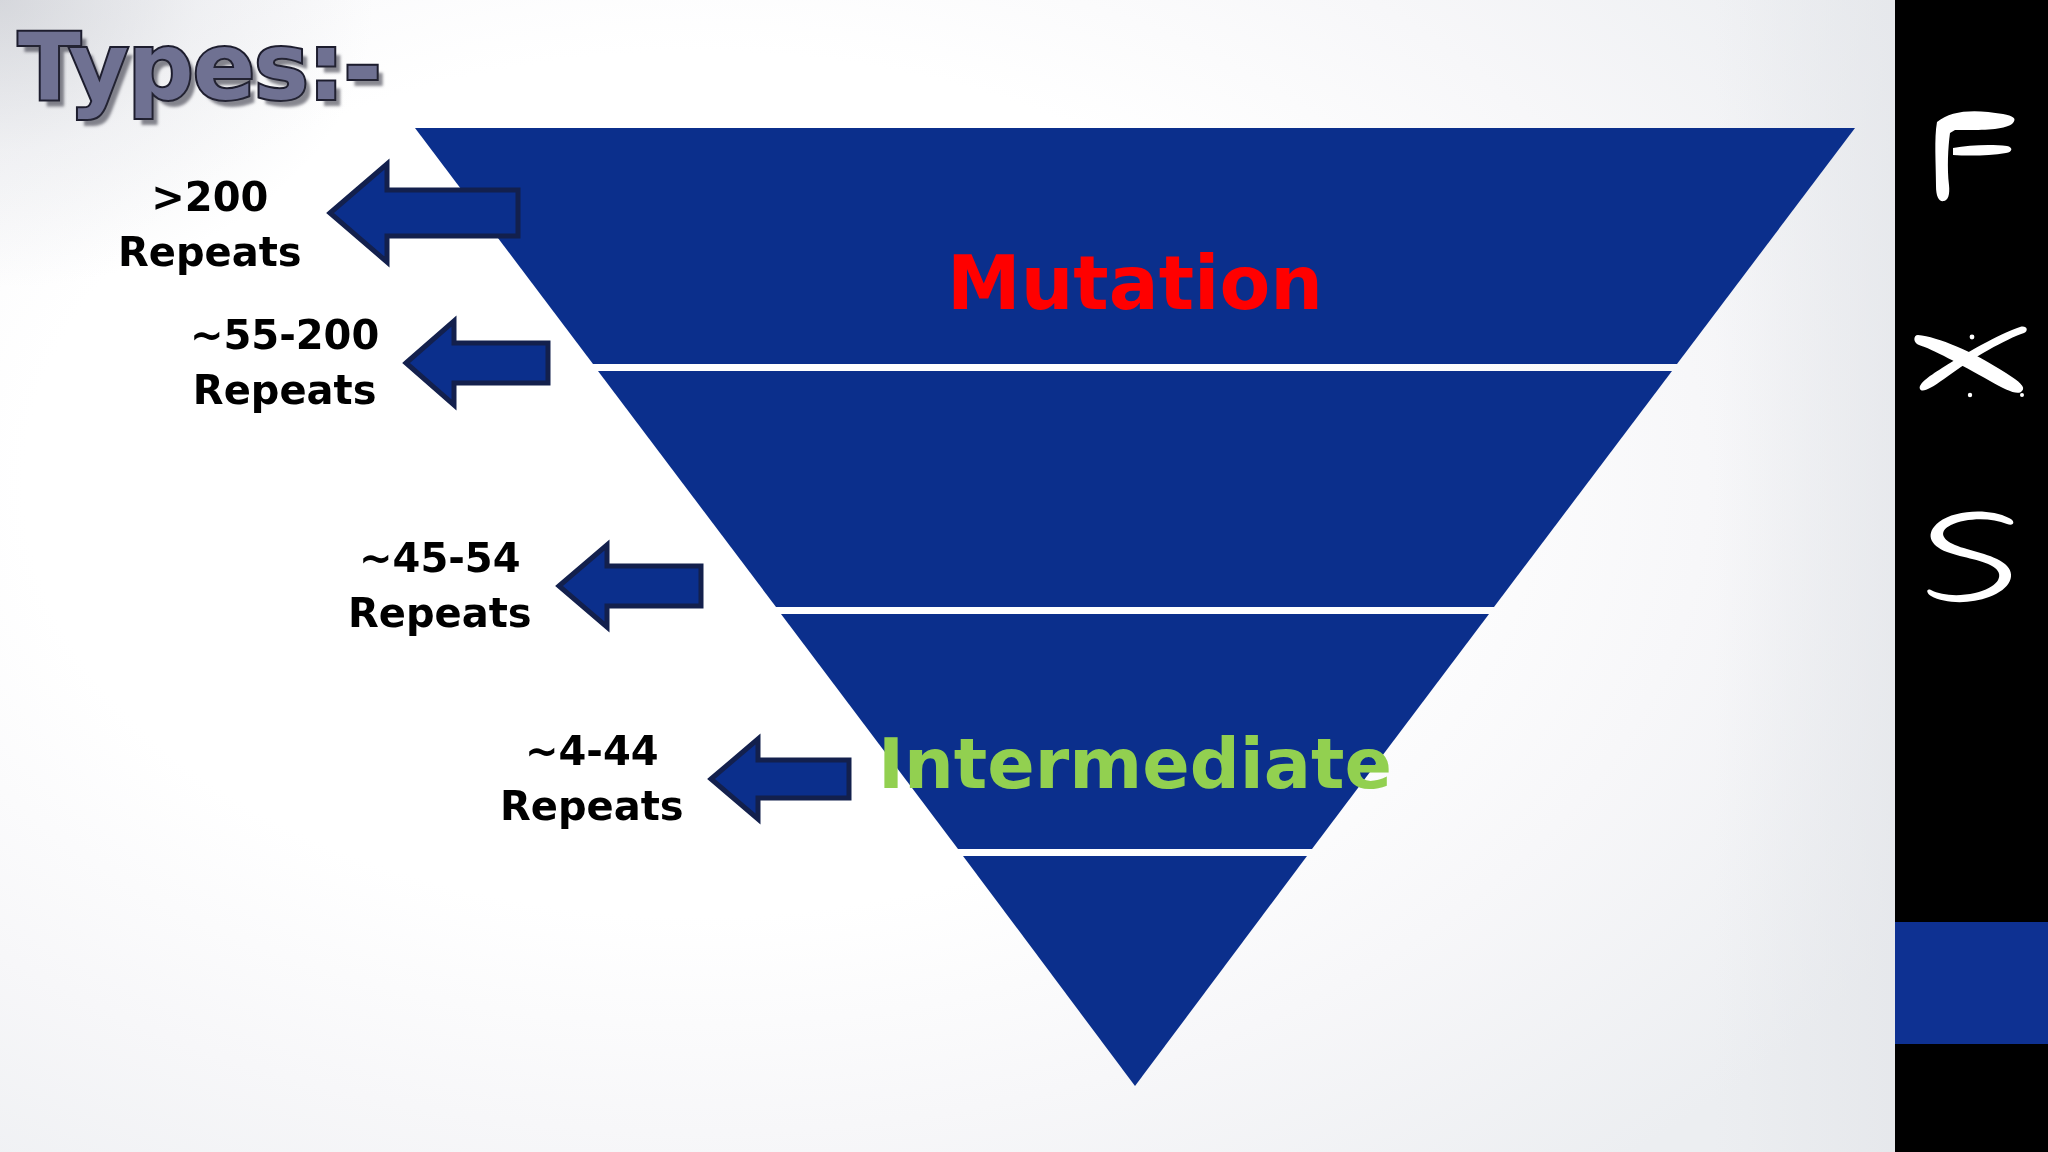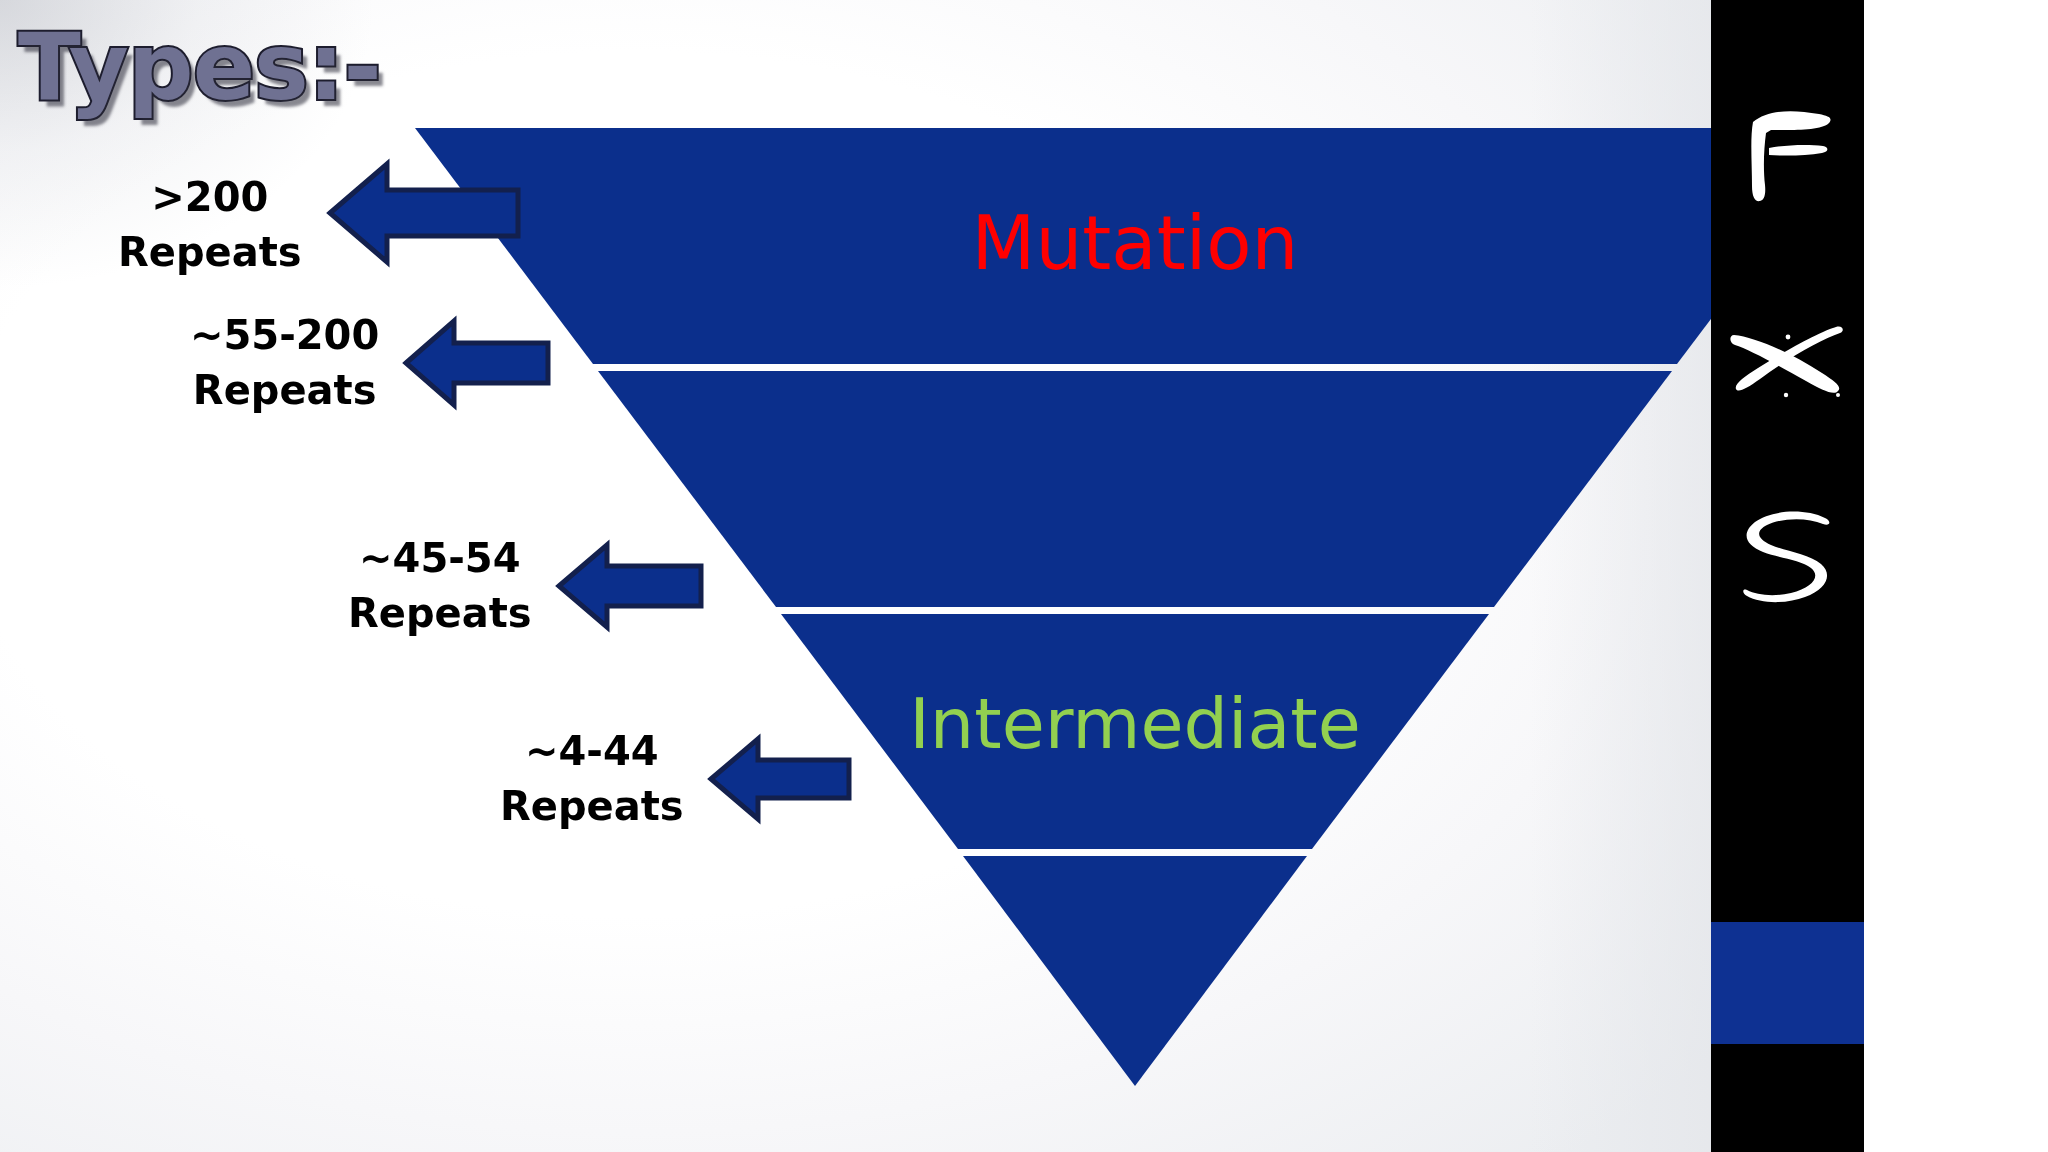--- a/index.html
+++ b/index.html
@@ -6,21 +6,21 @@
   * { margin:0; padding:0; box-sizing:border-box; }
   html,body{ width:2048px; height:1152px; overflow:hidden; }
   body{
     font-family:"Liberation Sans", sans-serif;
     background:#ffffff;
   }
 
   
   #slide{
     position:relative;
-    width:1864px; height:1152px;
+    width:2048px; height:1152px;
     background:
       radial-gradient(ellipse 1400px 900px at 34% 42%, #ffffff 0%, #ffffff 48%, #f7f7f9 72%, #eceef1 100%);
     overflow:hidden;
   }
   
   #bg-vignette{
     position:absolute; left:0; top:0; width:560px; height:420px;
     background:radial-gradient(ellipse 520px 400px at 0% 0%, rgba(150,155,165,.34) 0%, rgba(190,194,203,.18) 38%, rgba(255,255,255,0) 72%);
     pointer-events:none;
   }
@@ -62,23 +62,24 @@
   #band3{ top:486px; height:235px;
     clip-path:polygon(366px 0, 1074px 0, 897px 235px, 543px 235px); }
   
   #band4{ top:728px; height:230px;
     clip-path:polygon(548px 0, 892px 0, 720px 230px); }
 
   .band-label{
     position:absolute; left:0; width:1440px;
     text-align:center;
     font-family:"DejaVu Sans", sans-serif;
-    font-weight:400;
+    font-weight:700;
     white-space:nowrap;
     pointer-events:none;
+    margin-top:40px;
   }
   #label1{ top:72px;  font-size:74px; color:#ff0000; }
   #label2{ top:312px; font-size:72px; color:#ff5b4a; }
   #label3{ top:555px; font-size:70px; color:#92d050;text-align:center; }
   #label4{ top:798px; font-size:68px; color:#ffff00; }
 
   
   .callout{ position:absolute; display:flex; align-items:center; }
   .callout .txt{
     font-family:"DejaVu Sans", sans-serif;

